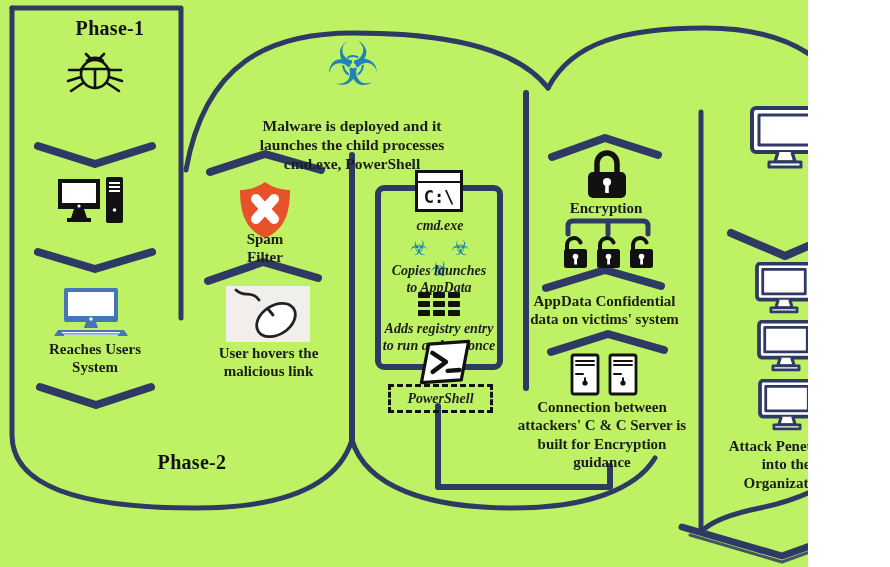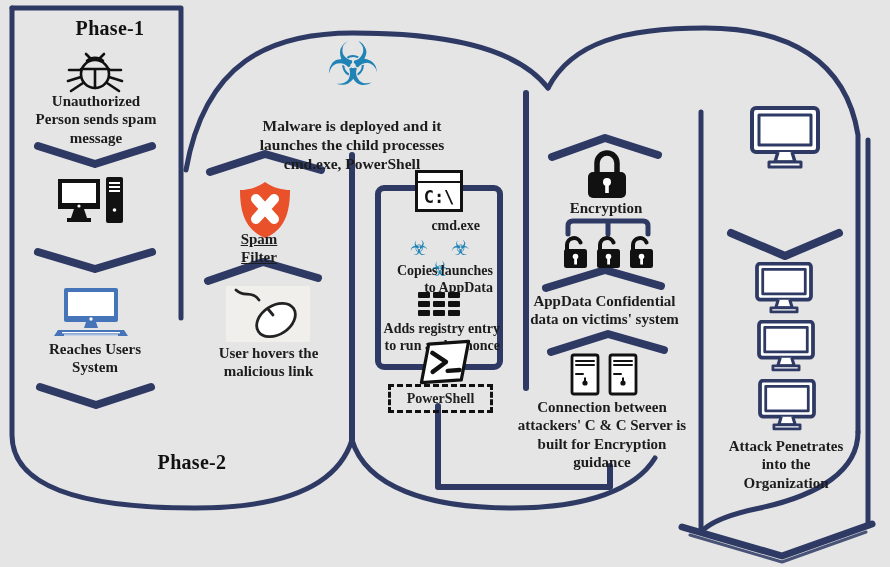--- a/index.html
+++ b/index.html
@@ -1,26 +1,26 @@
 <!DOCTYPE html>
 <html><head>
 <meta charset="utf-8">
 <style>
   html,body{margin:0;padding:0;background:#fff;}
   .canvas{
-    position:relative;width:890px;height:567px;background:#e5e5e5;overflow:hidden;
+    position:relative;width:808px;height:567px;background:#bef264;overflow:hidden;
     font-family:"Liberation Serif", serif;color:#1f1f1f;
   }
   .lines{position:absolute;left:0;top:0;width:890px;height:567px;}
   .label{
     position:absolute;text-align:center;font-size:15px;line-height:1.22;
     font-weight:600;color:#1c1c1c;
   }
   .phase-title{position:absolute;font-size:20px;font-weight:600;letter-spacing:.3px;color:#111;}
-  .ital{font-weight:700;font-size:14px;text-align:right;}
+  .ital{font-style:italic;font-weight:700;font-size:14px;}
   .icon{position:absolute;}
   .bio{position:absolute;color:#1f83b5;text-align:center;line-height:1;
        font-family:"DejaVu Sans", sans-serif;}
   .bio-big{font-size:60px;}
   .bio-row{font-size:21px;letter-spacing:8px;color:#1f83b5;}
   .cmdicon{position:absolute;background:#fff;border:3px solid #111;width:48px;height:42px;box-sizing:border-box;}
   .cmdicon .bar{height:8px;border-bottom:2.5px solid #111;}
   .cmdicon .cprompt{font-family:"DejaVu Sans Mono", monospace;font-weight:700;font-size:17px;
        color:#111;text-align:center;line-height:28px;}
   .reg{position:absolute;display:grid;grid-template-columns:repeat(3,12px);grid-template-rows:repeat(3,6px);
@@ -76,21 +76,20 @@
     <g stroke="#111" stroke-width="2.6" fill="none" stroke-linecap="round">
       <path d="M23,6 L28,11 M41,6 L36,11"></path>
       <path d="M24,13 A10,8 0 0 1 40,13"></path>
       <circle cx="32" cy="26" r="14"></circle>
       <path d="M18,21 H46 M32,21 V40"></path>
       <path d="M18,22 H6 M18,29 L5,33 M20,35 L8,43"></path>
       <path d="M46,22 H58 M46,29 L59,33 M44,35 L56,43"></path>
     </g>
   </svg>
 
-  <div class="label" style="left:30px;top:92px;width:132px;">Unauthorized Person sends spam message</div>
 
   <svg class="icon" style="left:58px;top:177px;" width="68" height="50" viewBox="0 0 68 50">
     <rect x="0" y="2" width="42" height="30" fill="#111"></rect>
     <rect x="4" y="6" width="34" height="20" fill="#fff"></rect>
     <circle cx="21" cy="29" r="1.6" fill="#fff"></circle>
     <path d="M16,32 L13,41 H29 L26,32 Z" fill="#111"></path>
     <rect x="9" y="41" width="24" height="4" fill="#111"></rect>
     <rect x="48" y="0" width="17" height="46" rx="2" fill="#111"></rect>
     <rect x="51" y="5" width="11" height="2" fill="#fff"></rect>
     <rect x="51" y="9" width="11" height="2" fill="#fff"></rect>
@@ -120,21 +119,21 @@
   <div class="label" style="left:252px;top:93px;width:200px;font-size:15.5px;margin-top:24px;">Malware is deployed and it launches the child processes cmd.exe, PowerShell</div>
 
   <svg class="icon" style="left:238px;top:180px;" width="54" height="60" viewBox="0 0 54 60">
     <path d="M27,2 C35,8 45,10 52,10 C52,34 46,50 27,58 C8,50 2,34 2,10 C9,10 19,8 27,2 Z" fill="#e8512a"></path>
     <g stroke="#fff" stroke-width="10" stroke-linecap="round">
       <path d="M18,19 L36,39"></path>
       <path d="M36,19 L18,39"></path>
     </g>
   </svg>
 
-  <div class="label" style="left:224px;top:230px;width:70px;text-decoration:underline;">Spam Filter</div>
+  <div class="label" style="left:230px;top:230px;width:70px;">Spam Filter</div>
 
   <svg class="icon" style="left:226px;top:282px;" width="84" height="60" viewBox="0 0 84 60">
     <rect x="0" y="4" width="84" height="56" fill="#f1efec"></rect>
     <g stroke="#222" stroke-width="2.8" fill="#fff" stroke-linecap="round">
       <ellipse cx="50" cy="38" rx="21" ry="14.5" transform="rotate(-33 50 38)"></ellipse>
       <path d="M42,27 L47,33" fill="none"></path>
       <path d="M33,18 C26,8 18,16 10,8" fill="none"></path>
     </g>
   </svg>
 

